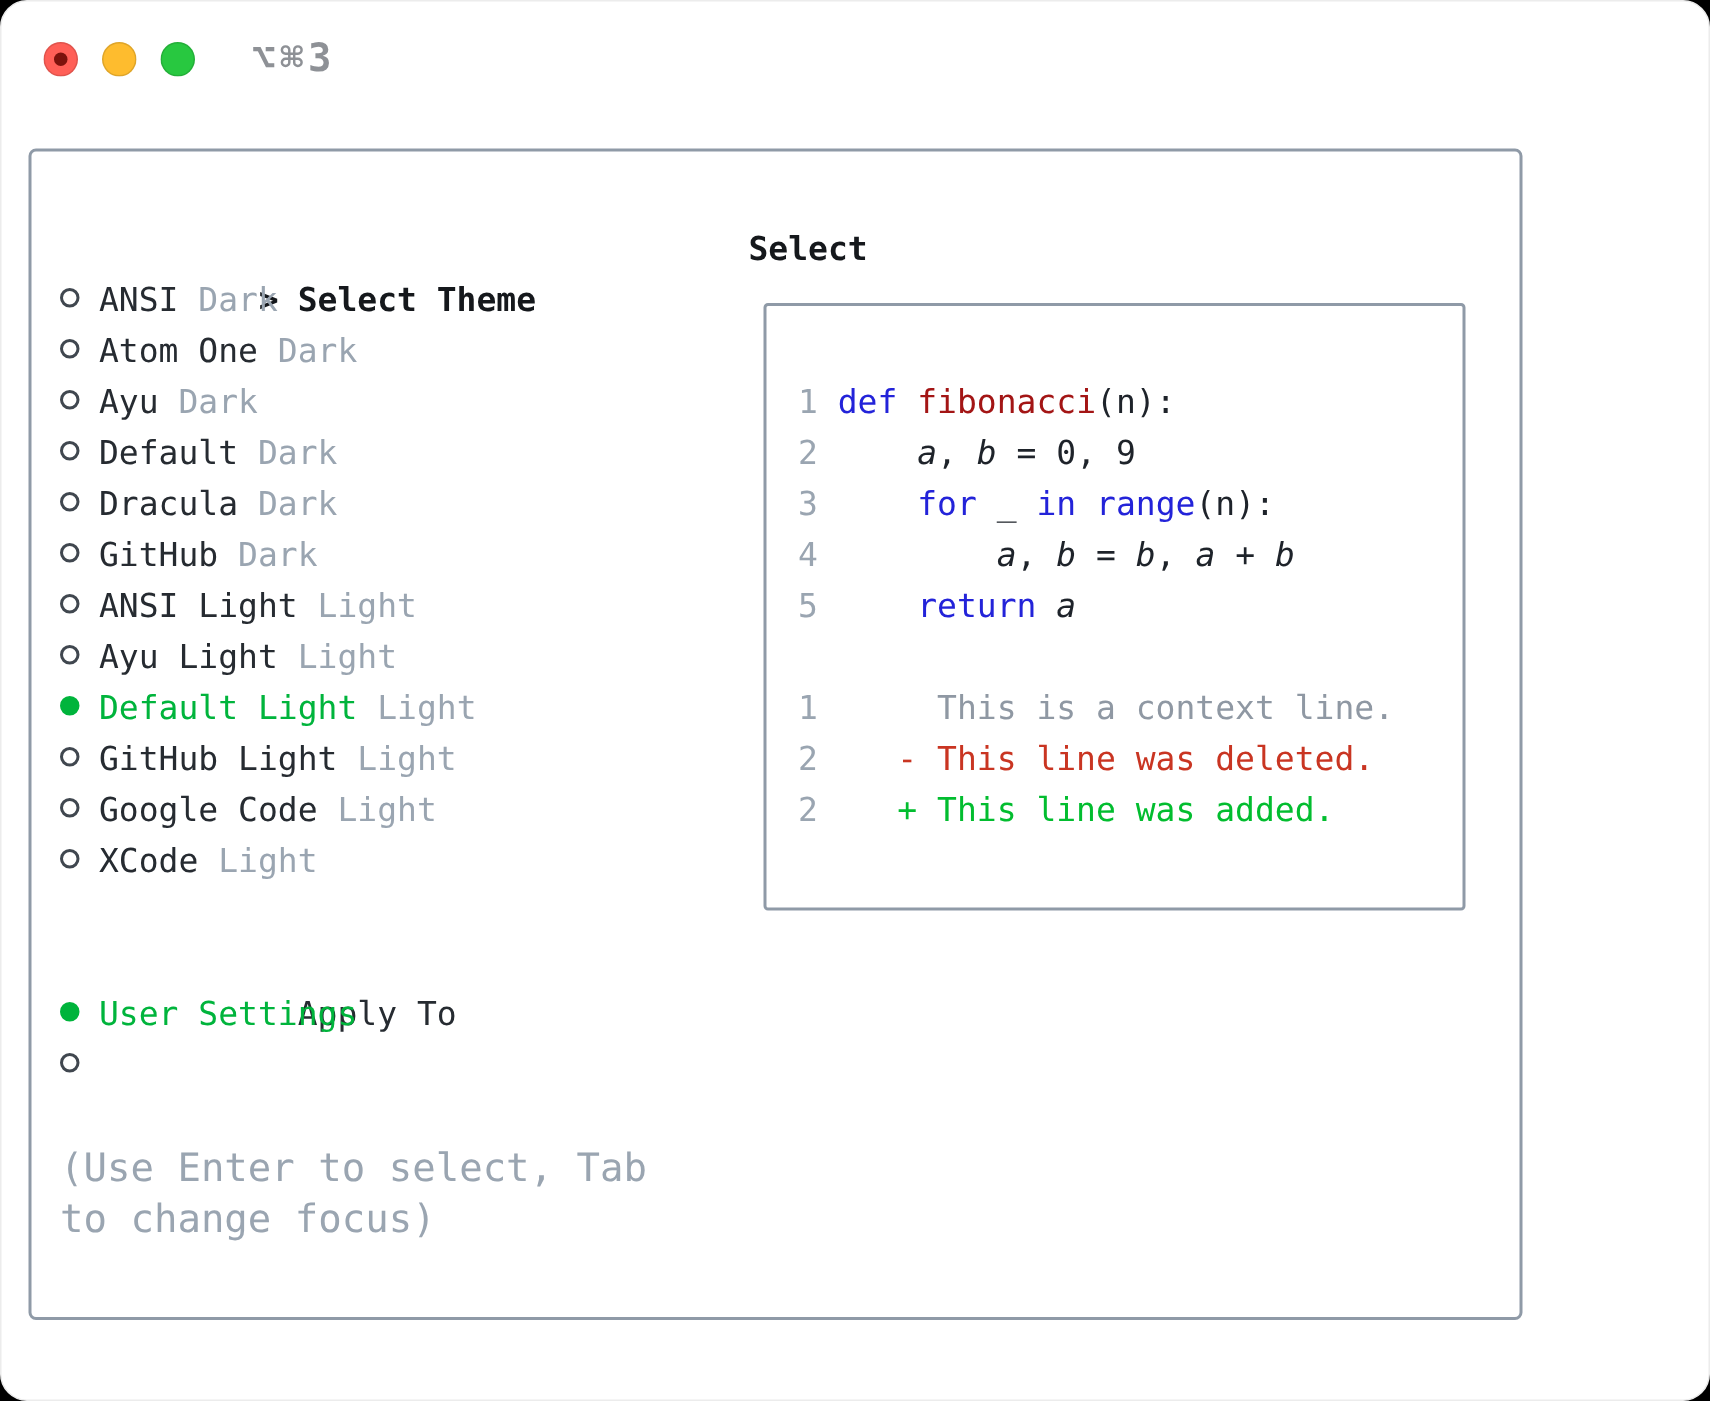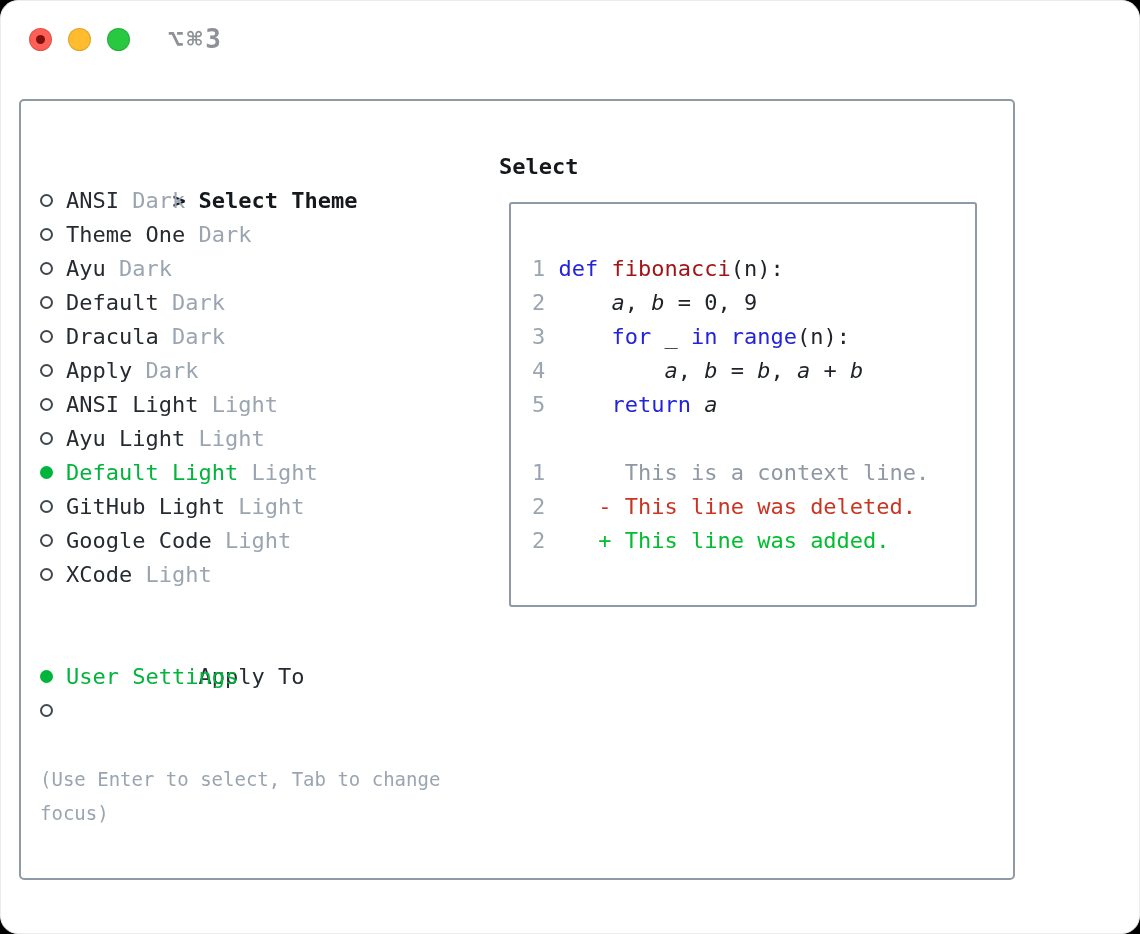--- a/index.html
+++ b/index.html
@@ -32,21 +32,21 @@
           box-sizing:border-box;border:2px solid #40474f;vertical-align:middle;
           position:relative;top:-2px;}
   .selected .circle{background:var(--accent-green,#00b43c);
                     border-color:var(--accent-green,#00b43c);}
   .t-name{color:var(--text-dark,#262b31);}
   .selected .t-name{color:var(--accent-green,#00b43c);}
   .t-variant{color:var(--muted-gray,#9aa5b1);}
 
   .left-col{position:absolute;left:19px;top:49px;width:440px;}
   .spacer{height:34px;}
-  .help{font-size:19px;line-height:34px;color:var(--muted-gray,#9aa5b1);
+  .help{font-size:26px;line-height:34px;color:var(--muted-gray,#9aa5b1);
         width:420px;white-space:normal;}
 
   
   .preview-sec{position:absolute;left:478px;top:49px;}
   .preview-box{margin-left:10px;margin-top:18px;width:468px;height:405px;
                box-sizing:border-box;border:2px solid var(--panel-border,#8f9aa7);
                border-radius:3px;padding:48px 10px 0 21px;overflow:hidden;}
   .ln{display:inline-block;width:1ch;margin-right:1ch;text-align:right;
       color:var(--muted-gray,#9aa5b1);}
   .tok-pl{color:#1e232a;}
@@ -74,25 +74,25 @@
 
     <div class="panel">
 
       <div class="left-col">
         <div class="row">
           <span class="marker hdr">&gt;</span><span class="hdr">Select Theme</span>
         </div>
 
         <div id="theme-list">
             <div class="row"><span class="marker"><span class="circle"></span></span><span class="t-name">ANSI</span> <span class="t-variant">Dark</span></div>
-            <div class="row"><span class="marker"><span class="circle"></span></span><span class="t-name">Theme One</span> <span class="t-variant">Dark</span></div>
+            <div class="row"><span class="marker"><span class="circle"></span></span><span class="t-name">Atom One</span> <span class="t-variant">Dark</span></div>
             <div class="row"><span class="marker"><span class="circle"></span></span><span class="t-name">Ayu</span> <span class="t-variant">Dark</span></div>
             <div class="row"><span class="marker"><span class="circle"></span></span><span class="t-name">Default</span> <span class="t-variant">Dark</span></div>
             <div class="row"><span class="marker"><span class="circle"></span></span><span class="t-name">Dracula</span> <span class="t-variant">Dark</span></div>
-            <div class="row"><span class="marker"><span class="circle"></span></span><span class="t-name">Apply</span> <span class="t-variant">Dark</span></div>
+            <div class="row"><span class="marker"><span class="circle"></span></span><span class="t-name">GitHub</span> <span class="t-variant">Dark</span></div>
             <div class="row"><span class="marker"><span class="circle"></span></span><span class="t-name">ANSI Light</span> <span class="t-variant">Light</span></div>
             <div class="row"><span class="marker"><span class="circle"></span></span><span class="t-name">Ayu Light</span> <span class="t-variant">Light</span></div>
             <div class="row selected"><span class="marker"><span class="circle"></span></span><span class="t-name">Default Light</span> <span class="t-variant">Light</span></div>
             <div class="row"><span class="marker"><span class="circle"></span></span><span class="t-name">GitHub Light</span> <span class="t-variant">Light</span></div>
             <div class="row"><span class="marker"><span class="circle"></span></span><span class="t-name">Google Code</span> <span class="t-variant">Light</span></div>
             <div class="row"><span class="marker"><span class="circle"></span></span><span class="t-name">XCode</span> <span class="t-variant">Light</span></div>
           </div>
 
         <div class="spacer"></div>
 

